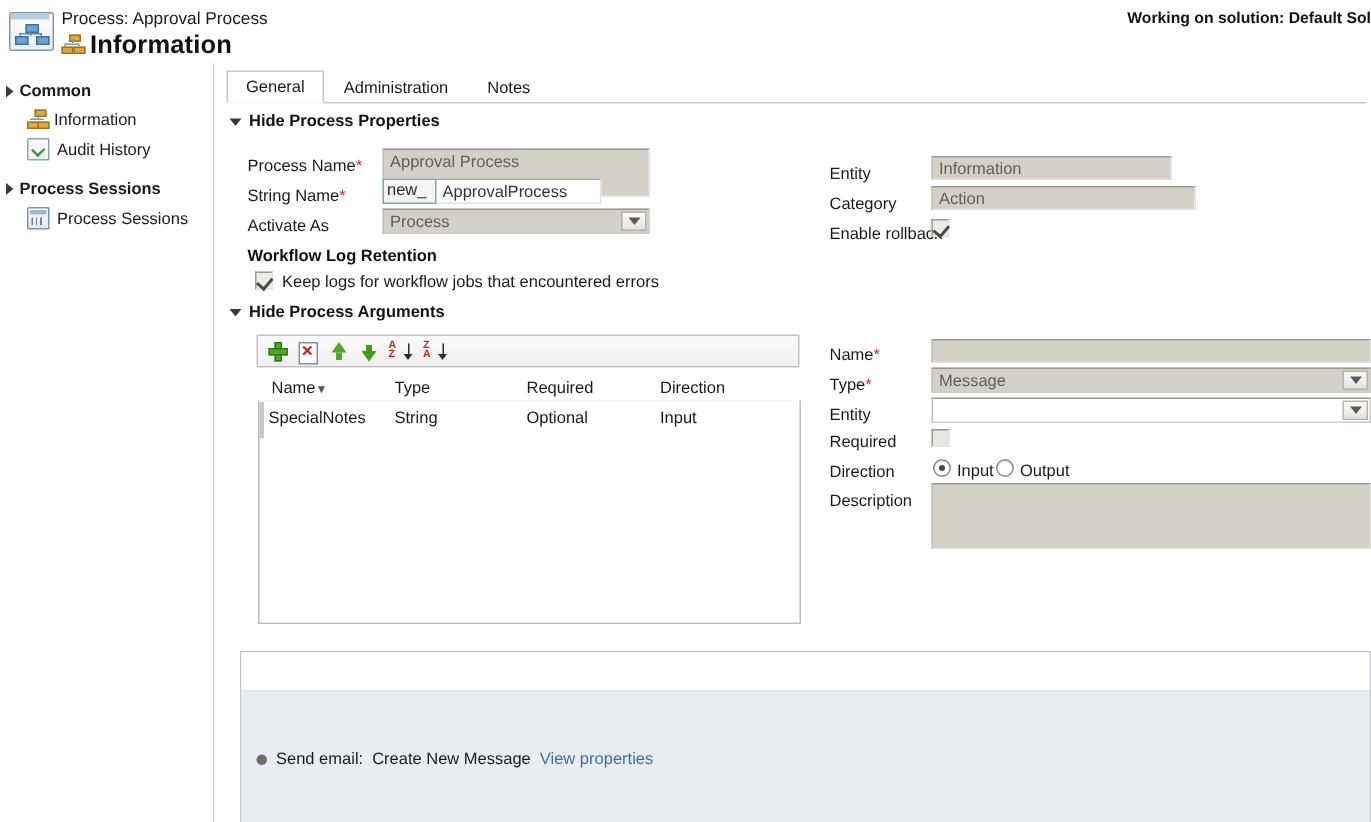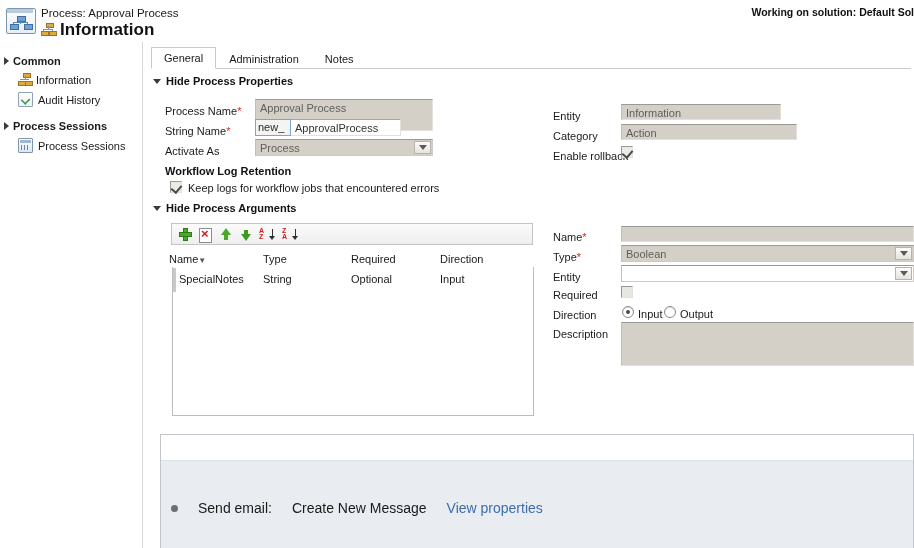--- a/index.html
+++ b/index.html
@@ -158,21 +158,21 @@
   .ta{
     position:absolute;box-sizing:border-box;background:#d4d0c8;
     border-top:1px solid #9a9a93;border-left:1px solid #c3bfb7;
     border-right:1px solid #e4e1db;border-bottom:1px solid #e4e1db;
   }
 
   
   .steps{position:absolute;box-sizing:border-box;border:1px solid #c2c6cc;background:#fff;}
   .steps-head{position:absolute;box-sizing:border-box;background:#fff;}
   .steps-body{position:absolute;box-sizing:border-box;background:#e9ecf0;border-top:1px solid #dfe2e6;}
-  .step-row{position:absolute;display:flex;align-items:center;gap:20px;font-size:14px;color:#1a1a1a;text-align:center;}
+  .step-row{position:absolute;display:flex;align-items:center;gap:6px;font-size:11px;color:#1a1a1a;text-align:center;}
   .step-dot{width:7px;height:7px;border-radius:50%;background:#6f6f6f;flex:none;}
   .step-bold{font-weight:normal;}
   .link{color:#3d6ea8;}
 </style>
 </head>
 <body>
 
 <div class="app">
 
   <div class="header">
@@ -319,21 +319,21 @@
       <span class="ti" style="width:16px;">
         <span class="sortic">
             <span style="position:absolute;left:0;top:0;">Z</span>
             <span style="position:absolute;left:0;top:6px;">A</span>
             <span class="d"></span>
             <span class="dh"></span>
           </span>
       </span>
     </div>
 
-    <div class="colhdr" style="left:26px;top:211px;">
+    <div class="colhdr" style="left:38px;top:211px;">
       <span>Name</span><span style="font-size:8px;color:#555;">▼</span>
     </div>
     <div class="colhdr" style="left:120px;top:211px;">Type</div>
     <div class="colhdr" style="left:208px;top:211px;">Required</div>
     <div class="colhdr" style="left:297px;top:211px;">Direction</div>
     <div class="gridline" style="left:29px;top:225px;width:361px;"></div>
 
     <div class="argbox" style="left:29px;top:225px;width:362px;height:149px;border-top:none;"></div>
     <div class="rowsel" style="top:226px;height:24px;left:30px;"></div>
     <div class="cell" style="left:36px;top:231px;">SpecialNotes</div>
@@ -343,21 +343,21 @@
 
     <div class="lbl" style="left:410px;top:189px;">
       <span>Name</span><span class="req">*</span>
     </div>
     <div class="fld" style="left:478px;top:184px;width:293px;height:16px;"></div>
 
     <div class="lbl" style="left:410px;top:209px;">
       <span>Type</span><span class="req">*</span>
     </div>
     <div class="sel" style="left:478px;top:203px;width:293px;height:17px;">
-      <span class="txt">Boolean</span>
+      <span class="txt">Message</span>
       <span class="arrow">
           <i></i>
         </span>
     </div>
 
     <div class="lbl" style="left:410px;top:229px;">Entity</div>
     <div class="sel white" style="left:478px;top:223px;width:293px;height:17px;">
       <span class="txt"></span>
       <span class="arrow">
           <i></i>

